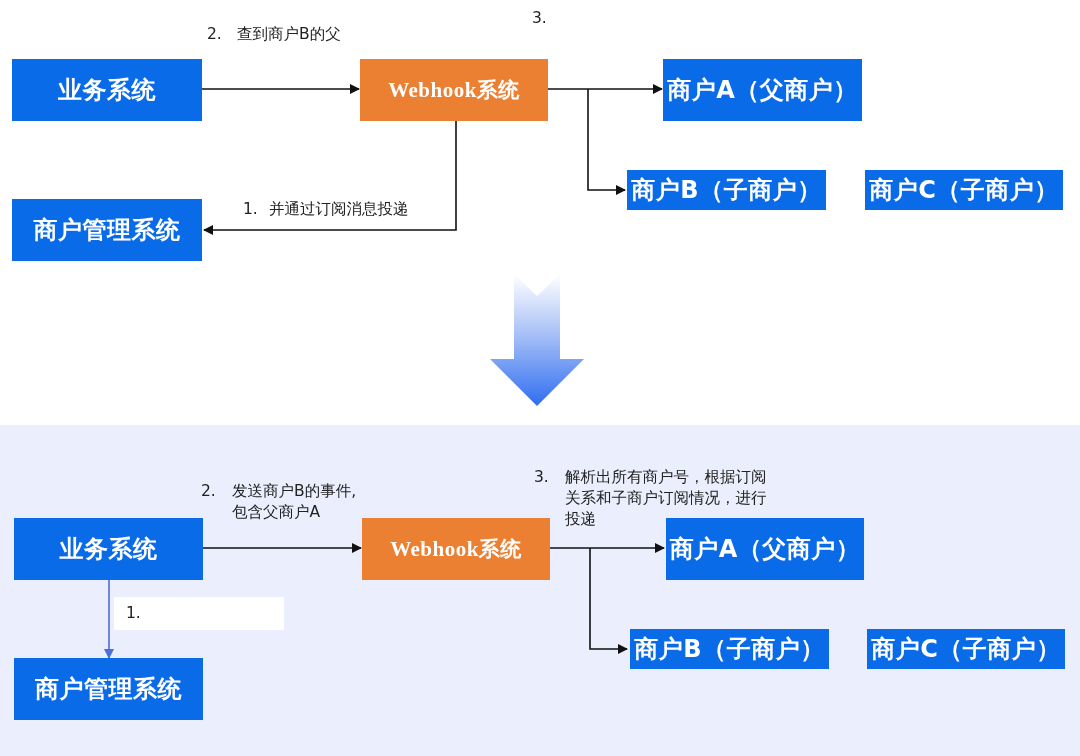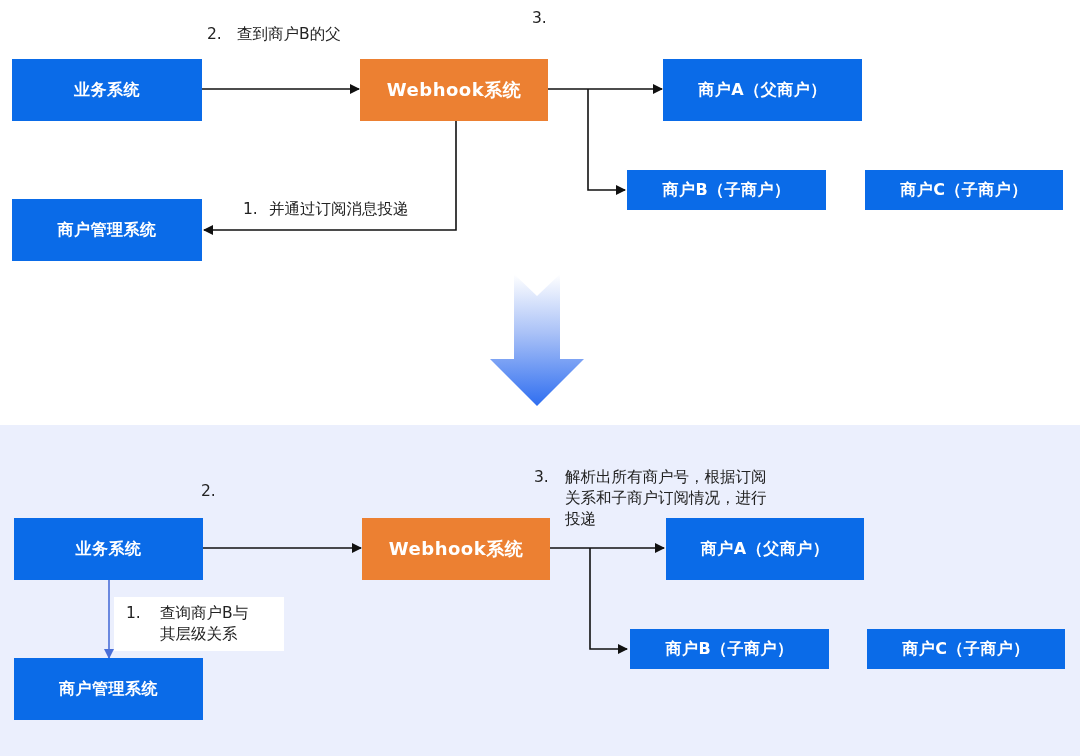--- a/index.html
+++ b/index.html
@@ -7,25 +7,25 @@
     width: 1080px; height: 756px; position: relative; overflow: hidden;
     background: #ffffff;
     font-family: "DejaVu Sans", "Liberation Sans", sans-serif;
   }
   .panel-bottom {
     position: absolute; left: 0; top: 425px; width: 1080px; height: 331px;
     background: #ebeffd;
   }
   .box {
     position: absolute; display: flex; align-items: center; justify-content: center;
-    color: #ffffff; font-weight: bold; font-size: 16px; letter-spacing: 0.5px;
+    color: #ffffff; font-weight: bold; font-size: 24px; letter-spacing: 0.5px;
     box-sizing: border-box;
   }
   .blue { background: #0a6be8; }
-  .orange { background: #ec8032; font-size: 18px; }
+  .orange { background: #ec8032; font-size: 21px; font-family: Liberation Serif, serif; }
   .note {
     position: absolute; color: #222222; font-size: 15.5px; line-height: 21px;
     display: flex;
   }
   .note .num { width: 26px; flex: none; }
   .note .txt { white-space: pre-line; }
   .note-bg { background: #ffffff; padding: 6px 10px 6px 12px; }
   svg.wires { position: absolute; left: 0; top: 0; }
 </style>
 </head>
@@ -106,24 +106,24 @@
 </div>
 <div class="box blue" style="left:630px;top:629px;width:199px;height:40px;">
   <span>商户B（子商户）</span>
 </div>
 <div class="box blue" style="left:867px;top:629px;width:198px;height:40px;">
   <span>商户C（子商户）</span>
 </div>
 
 <div class="note note-bg" style="left:114px;top:597px;width:148px;">
   <span class="num" style="width:34px;">1.</span>
-  <span class="txt">查询商户B与
-其层级关系</span>
 </div>
 <div class="note" style="left:201px;top:481px;">
   <span class="num" style="width:31px;">2.</span>
+  <span class="txt">发送商户B的事件,
+包含父商户A</span>
 </div>
 <div class="note" style="left:534px;top:467px;">
   <span class="num" style="width:31px;">3.</span>
   <span class="txt">解析出所有商户号，根据订阅
 关系和子商户订阅情况，进行
 投递</span>
 </div>
 
 </body></html>

